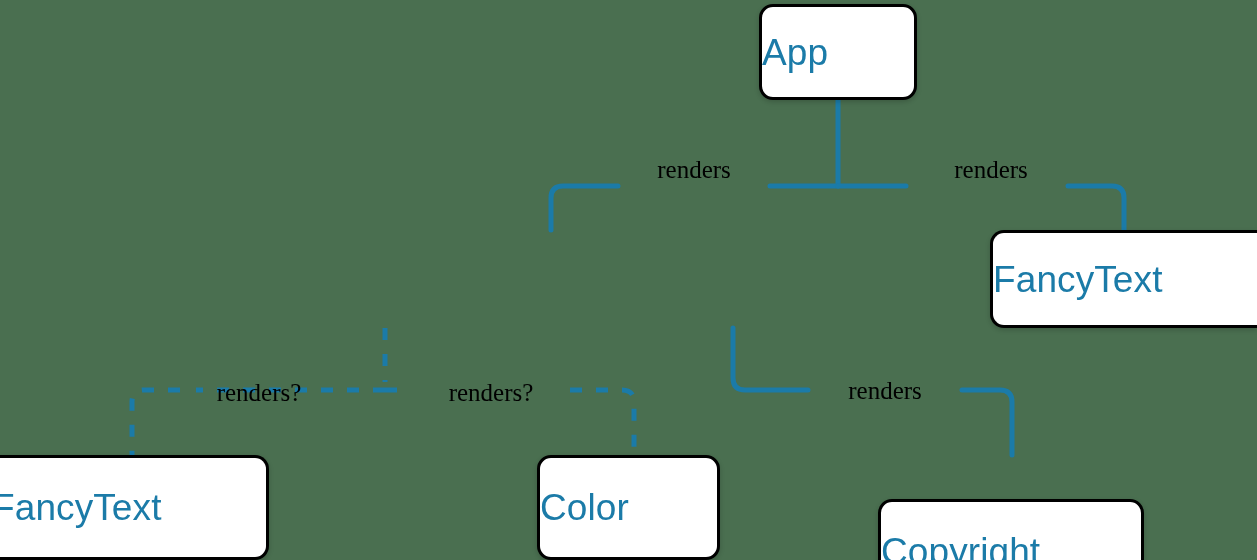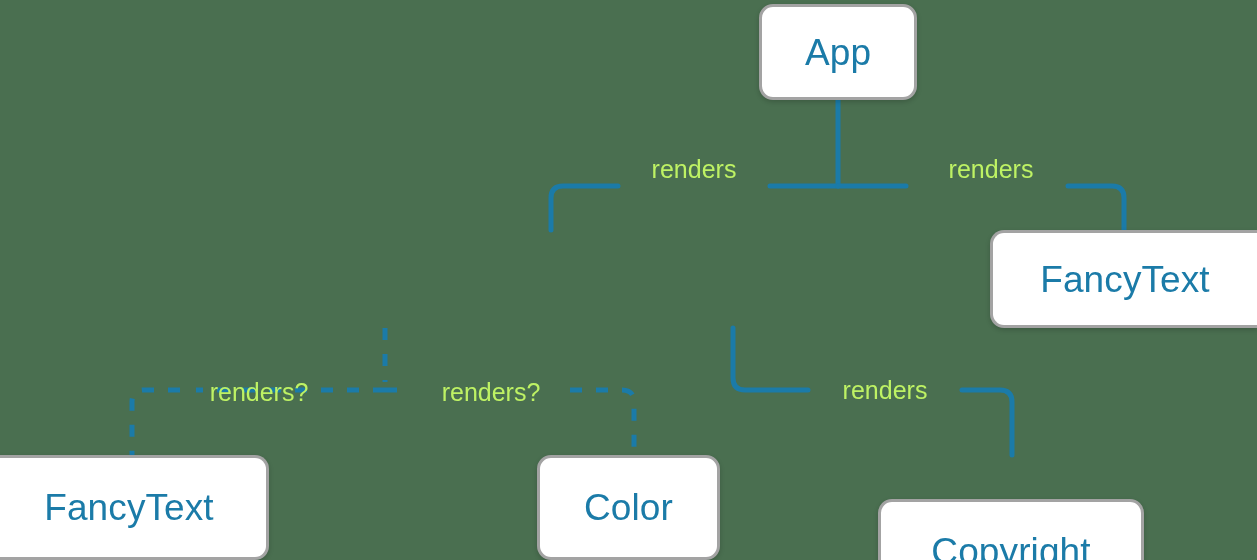--- a/index.html
+++ b/index.html
@@ -22,49 +22,49 @@
   #wires {
     position: absolute;
     left: 0;
     top: 0;
     width: 1257px;
     height: 560px;
   }
   .node {
     position: absolute;
     background: #ffffff;
-    border: 3px solid #a3a3a3;
+    border: 3px solid #000000;
     border-radius: 14px;
     box-sizing: border-box;
     display: flex;
     align-items: center;
-    justify-content: center;
     box-shadow: 0 2px 5px rgba(0,0,0,0.18);
   }
   .node-label {
     color: #1b7ba8;
     font-size: 37px;
     line-height: 1;
     white-space: nowrap;
     letter-spacing: 0.1px;
   }
   .node-app        { left: 759px;  top: 4px;   width: 158px; height: 96px; }
   .node-inspgen    { left: 333px;  top: 230px; width: 461px; height: 98px; }
   .node-fancytext-r{ left: 990px;  top: 230px; width: 267px; height: 98px; border-right-width: 0; border-top-right-radius: 0; border-bottom-right-radius: 0; }
   .node-fancytext-l{ left: -8px;   top: 455px; width: 277px; height: 105px; border-left-width: 0; border-top-left-radius: 0; border-bottom-left-radius: 0; }
   .node-color      { left: 537px;  top: 455px; width: 183px; height: 105px; }
   .node-copyright  { left: 878px;  top: 455px; width: 266px; height: 105px; margin-top: 44px; }
 
   .edge-label {
     position: absolute;
-    color: #bef264;
+    color: #000000;
     font-size: 25px;
     line-height: 1;
     white-space: nowrap;
     transform: translate(-50%, -50%);
+    font-family: Liberation Serif, serif;
   }
 </style>
 </head>
 <body>
 
 <div id="diagram">
 
   <svg id="wires" viewBox="0 0 1257 560" width="1257" height="560" xmlns="http://www.w3.org/2000/svg">
     <g fill="none" stroke="#1b7ba8" stroke-width="5" stroke-linecap="round" stroke-linejoin="round">
 

